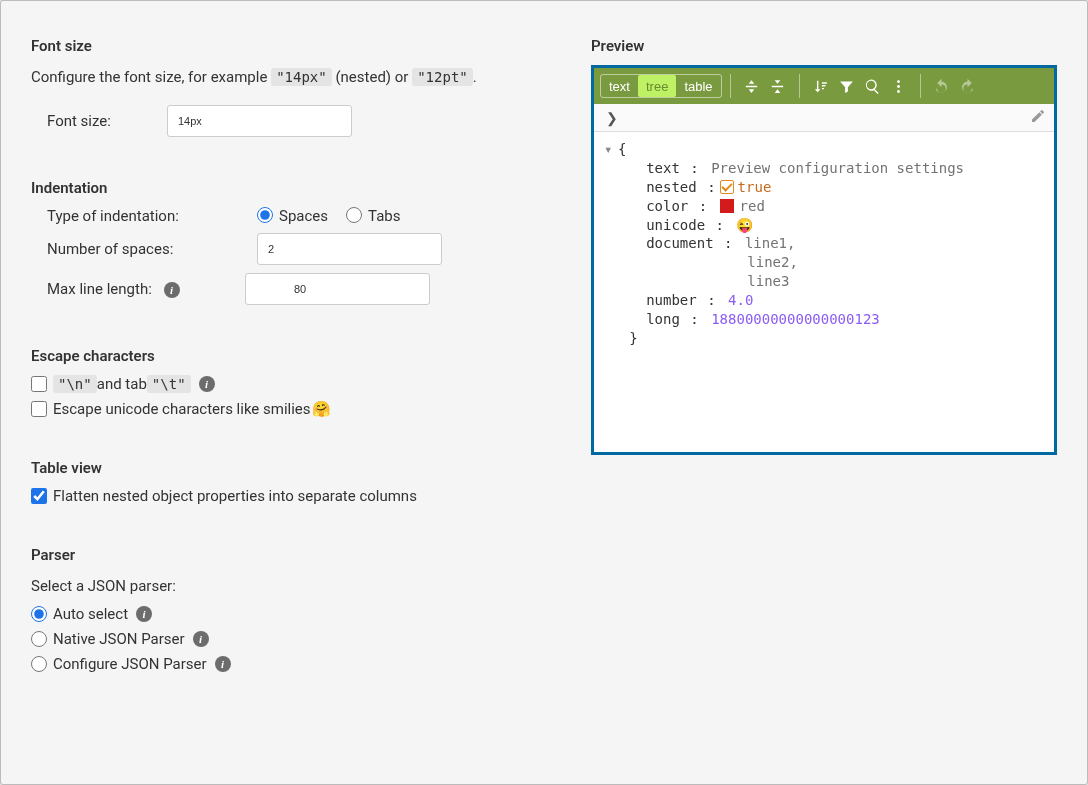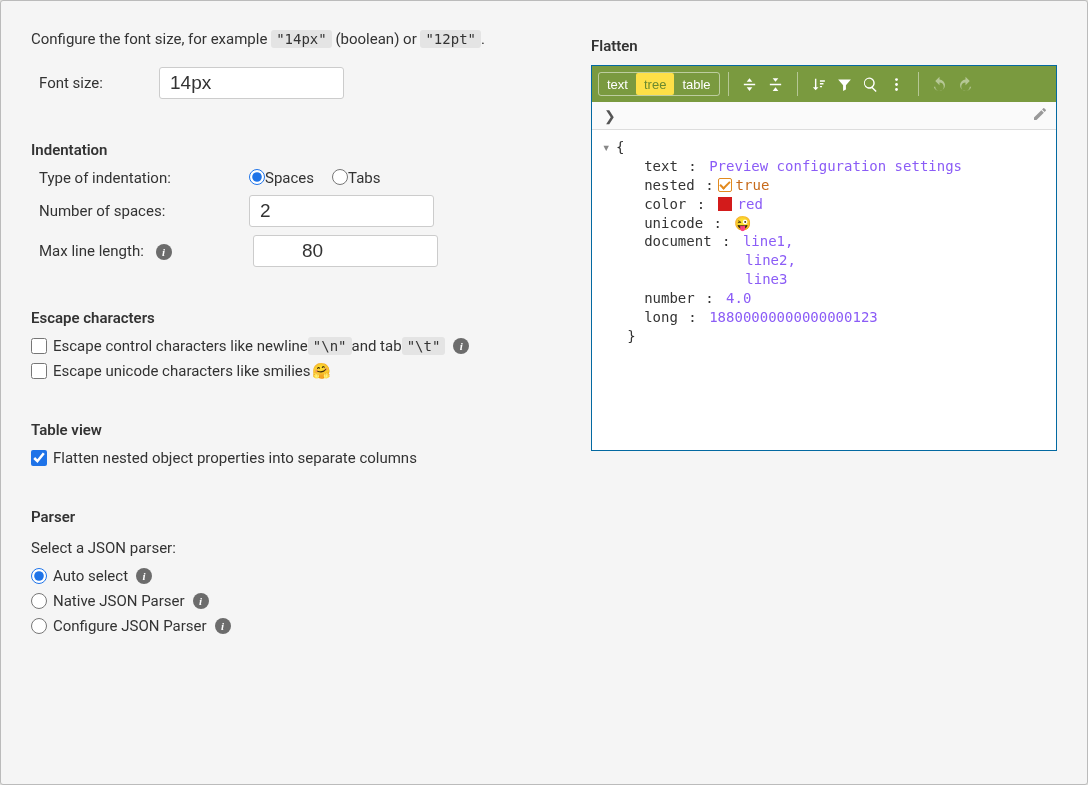--- a/index.html
+++ b/index.html
@@ -10,50 +10,50 @@
     border:1px solid #bbb; border-radius:3px; padding:26px 30px 26px 30px;
     display:flex; flex-direction:column; position:relative;
   }
   h1 { font-size:26px; font-weight:600; color:#333; margin:6px 0 20px 0; }
   .columns { display:flex; gap:40px; flex:1; }
   .left { flex:0 0 520px; }
   .right { flex:1; }
   .section-title { font-weight:600; color:#333; margin:10px 0 10px 0; font-size:15px; }
   .section-desc { color:#333; margin:0 0 16px 0; line-height:1.6; }
   .code { background:#e4e4e4; border-radius:3px; padding:1px 5px; font-family: ui-monospace, Menlo, Consolas, monospace; font-size:14px; }
-  .row { display:flex; align-items:center; margin:8px 8px; }
+  .row { display:flex; align-items:center; margin:8px 16px; }
   .row label.field-label { width:210px; color:#333; }
   input[type=text] {
     border:1px solid #ccc; border-radius:3px; height:32px; padding:0 10px;
-    font-size:19px; background:#fff; color:#333;
+    font-size:11px; background:#fff; color:#333;
   }
   .w-sm { width:185px; }
   input[type=radio], input[type=checkbox] { width:16px; height:16px; accent-color:#1e73e8; margin:0 6px 0 0; }
   .radio-item, .check-item { display:flex; align-items:center; margin:7px 0; color:#333; }
   .radio-inline { display:inline-flex; align-items:flex-start; margin-right:18px; color:#333; }
   .info-icon {
     display:inline-flex; align-items:center; justify-content:center;
     width:16px; height:16px; border-radius:50%; background:#6c6c6c; color:#fff;
     font-size:11px; font-weight:bold; font-style:italic; font-family: Georgia, serif;
     margin-left:8px; cursor:help;
   }
   .emoji { font-size:15px; margin-left:2px; }
   .spacer-lg { height:24px; }
   
-  .preview-panel { border:1px solid #0369a1; background:#fff; }
+  .preview-panel { border:3px solid #0369a1; background:#fff; }
   .toolbar {
     background:#7a9a3f; display:flex; align-items:center; height:36px;
     padding:0 6px; gap:0;
   }
   .mode-group { display:flex; border:1px solid rgba(255,255,255,.5); border-radius:3px; overflow:hidden; }
   .mode-btn {
     background:transparent; border:none; color:#fff; padding:2px 8px;
     font-size:13px; cursor:pointer; height:22px;
   }
-  .mode-btn.active { background:#fde047; color:#6a8a2f; border-radius:2px; }
+  .mode-btn.active { background:#bef264; color:#6a8a2f; border-radius:2px; }
   .tb-sep { width:1px; height:24px; background:rgba(255,255,255,.45); margin:0 8px; }
   .tb-icon {
     width:26px; height:26px; display:inline-flex; align-items:center; justify-content:center;
     color:#fff; cursor:pointer; border-radius:3px;
   }
   .tb-icon svg { width:17px; height:17px; fill:#fff; }
   .tb-icon.dim svg { fill:rgba(255,255,255,.45); }
   .tb-spacer { flex:1; }
   .path-bar {
     height:28px; border-bottom:1px solid #ddd; display:flex; align-items:center;
@@ -64,21 +64,21 @@
   .edit-icon svg { width:16px; height:16px; fill:#999; }
   .tree-body {
     font-family: ui-monospace, "DejaVu Sans Mono", Menlo, Consolas, monospace;
     font-size:14px; padding:8px 10px 12px 10px; line-height:1.35; min-height:320px;
     white-space:pre; color:#333;
   }
   .caret { color:#888; display:inline-block; width:14px; cursor:pointer; user-select:none; }
   .brace { color:#333; }
   .key  { color:#333; }
   .sep  { color:#333; padding:0 4px 0 2px; }
-  .str  { color:#8b5cf6; }
+  .str  { color:#737373; }
   .bool { color:#c76a1a; }
   .num  { color:#8b5cf6; }
   .chk-box {
     display:inline-block; width:14px; height:14px; border:1.5px solid #e28a1e;
     border-radius:2px; vertical-align:-2px; position:relative; margin-right:4px;
     background:#fff;
   }
   .chk-box::after {
     content:""; position:absolute; left:3px; top:0px; width:4px; height:8px;
     border:solid #e28a1e; border-width:0 2px 2px 0; transform:rotate(45deg);
@@ -87,22 +87,23 @@
 </style>
 </head>
 <body>
 
 <div class="dialog">
 
   <div class="columns">
 
     <div class="left">
 
+      <div class="section-title">Font size</div>
       <p class="section-desc">
-        <span>Configure the font size, for example </span><span class="code">"14px"</span><span> (boolean) or </span><span class="code">"12pt"</span><span>.</span>
+        <span>Configure the font size, for example </span><span class="code">"14px"</span><span> (nested) or </span><span class="code">"12pt"</span><span>.</span>
       </p>
       <div class="row">
         <label class="field-label" style="width:120px">Font size:</label>
         <input type="text" class="w-sm" value="14px" style="">
       </div>
 
       <div class="spacer-lg"></div>
 
       <div class="section-title">Indentation</div>
       <div class="row">
@@ -132,21 +133,20 @@
 
       <style>
         
       </style>
 
       <div class="spacer-lg"></div>
 
       <div class="section-title">Escape characters</div>
       <div class="check-item">
         <input type="checkbox" style="">
-        <span>Escape control characters like newline </span>
         <span class="code">"\n"</span>
         <span> and tab </span>
         <span class="code">"\t"</span>
         <span class="info-icon">i</span>
       </div>
       <div class="check-item">
         <input type="checkbox" style="">
         <span>Escape unicode characters like smilies </span>
         <span class="emoji">🤗</span>
       </div>
@@ -174,21 +174,21 @@
         <span class="info-icon">i</span>
       </div>
       <div class="radio-item">
         <input type="radio" name="parser" style="">
         <span>Configure JSON Parser</span>
         <span class="info-icon">i</span>
       </div>
     </div>
 
     <div class="right">
-      <div class="section-title">Flatten</div>
+      <div class="section-title">Preview</div>
       <div class="preview-panel">
 
         <div class="toolbar">
           <div class="mode-group">
             <button class="mode-btn">text</button>
             <button class="mode-btn active">tree</button>
             <button class="mode-btn">table</button>
           </div>
           <span class="tb-sep"></span>
           <span class="tb-icon">

